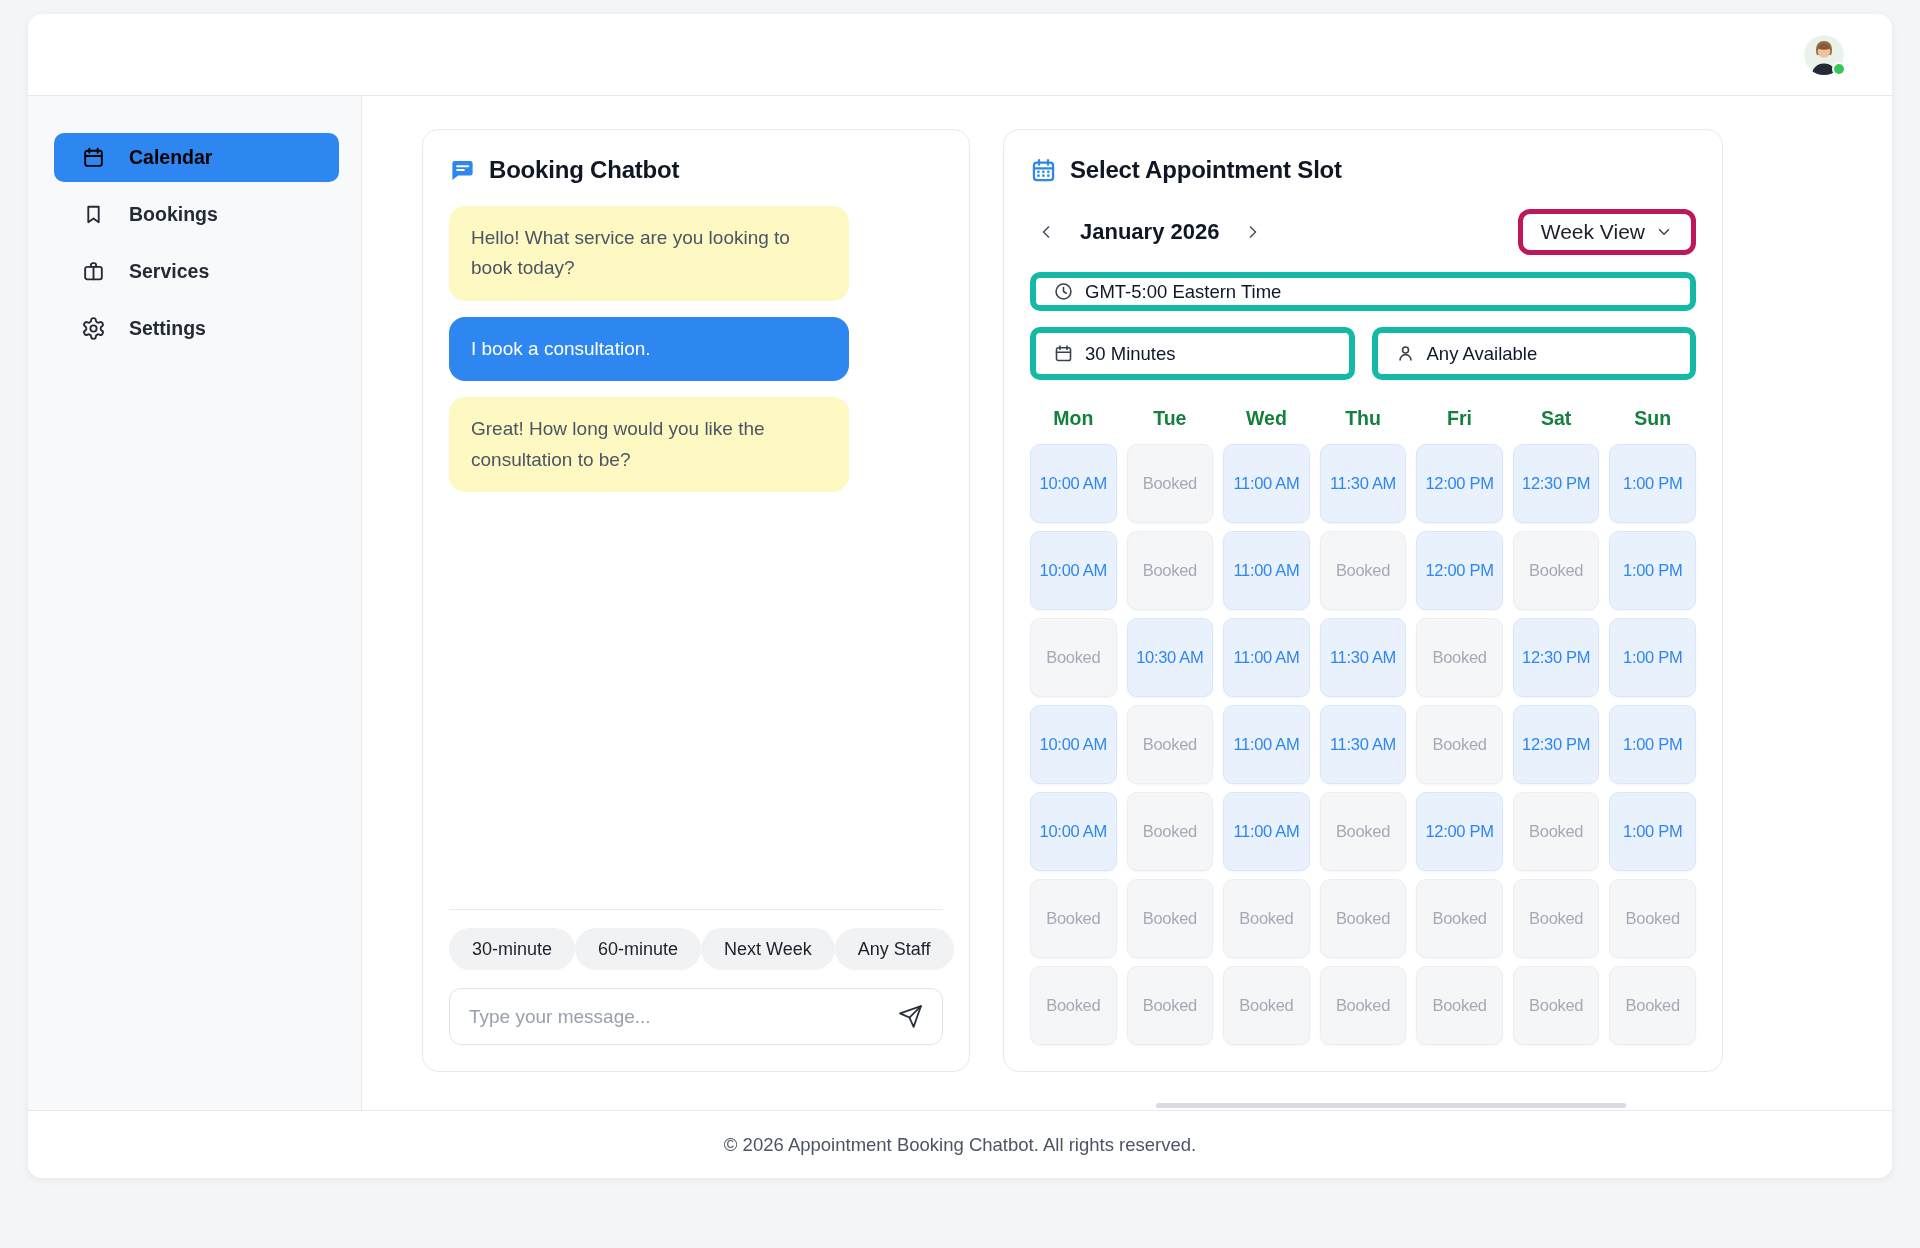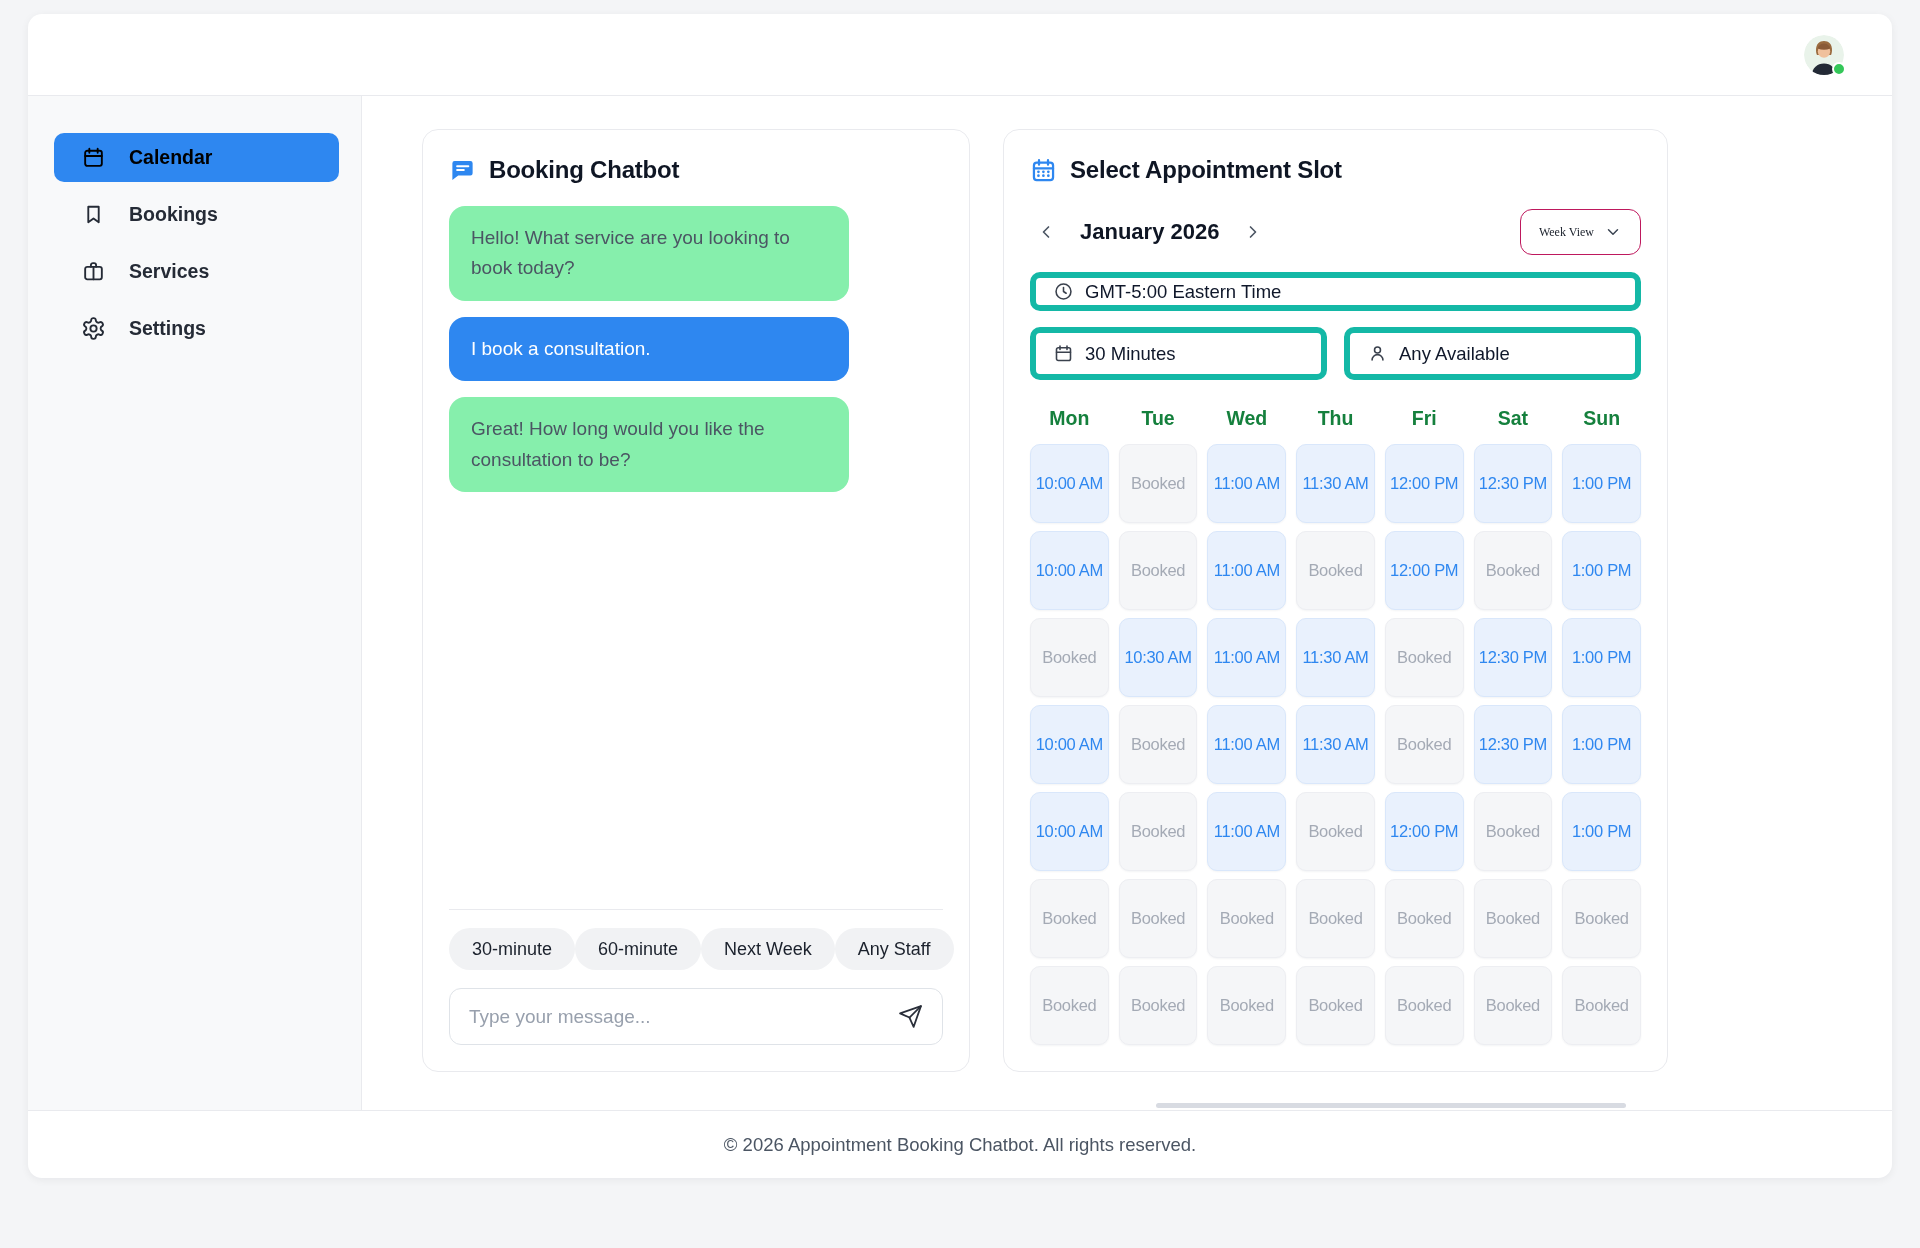--- a/index.html
+++ b/index.html
@@ -52,30 +52,30 @@
   .hscroll-thumb {
     position: absolute; left: 794px; top: 1007px;
     width: 470px; height: 5px; border-radius: 3px; background: #d8dbe2;
   }
   .panel {
     border: 1px solid #e9eaee; border-radius: 16px; background: #fff;
     height: 943px; display: flex; flex-direction: column;
     padding: 26px; overflow: hidden;
   }
   .panel.chat-panel { width: 548px; }
-  .panel.appt-panel { width: 665px; }
+  .panel.appt-panel { width: 720px; }
   .panel-title-row { display: flex; align-items: center; gap: 13px; }
   .panel-title { font-size: 24px; font-weight: 700; color: #0f1624; letter-spacing: -0.2px; }
   
   .messages { margin-top: 22px; display: flex; flex-direction: column; gap: 16px; }
   .msg {
     width: 81%; border-radius: 16px; padding: 17px 22px;
     font-size: 19px; line-height: 1.6;
   }
-  .msg.bot  { background: #86efac; color: #4b5563; }
+  .msg.bot  { background: #fef9c3; color: #4b5563; }
   .msg.user { background: #2e87f0; color: #ffffff; }
   .chat-spacer { flex: 1; }
   .chat-divider { border-top: 1px solid #e9eaee; }
   .chips { display: flex; margin: 18px 0; }
   .chip {
     height: 42px; padding: 0 23px; border-radius: 21px;
     background: #f1f2f4; color: #1b212c; font-size: 18px;
     display: flex; align-items: center; cursor: pointer; white-space: nowrap;
   }
   .input-row {
@@ -90,24 +90,24 @@
   .send-btn { background: none; border: none; cursor: pointer; display: flex; color: #2a2f3a; }
   
   .month-row { margin-top: 25px; display: flex; align-items: center; }
   .nav-chevron {
     background: none; border: none; cursor: pointer; color: #4b5563;
     display: flex; align-items: center; padding: 6px;
   }
   .month-label { font-size: 22px; font-weight: 700; color: #0f1624; margin: 0 18px; }
   .month-spacer { flex: 1; }
   .view-btn {
-    height: 46px; border: 1px solid #be185d; border-radius: 12px; background: #fff;
-    padding: 0 18px; font-size: 12px; color: #1b212c; cursor: pointer;
+    height: 46px; border: 5px solid #be185d; border-radius: 12px; background: #fff;
+    padding: 0 18px; font-size: 21px; color: #1b212c; cursor: pointer;
     display: flex; align-items: center; gap: 10px;
-    font-family: Liberation Serif, serif;
+    font-family: Liberation Sans, sans-serif;
   }
   .info-box {
     height: 53px; border: 6px solid #14b8a6; border-radius: 10px;
     display: flex; align-items: center; gap: 11px; padding: 0 17px;
     font-size: 18.5px; color: #0f172a; cursor: pointer;
   }
   .tz-box { margin-top: 17px; }
   .duo-row { margin-top: 16px; display: flex; gap: 17px; }
   .duo-row .info-box { flex: 1; }
   .day-headers {

